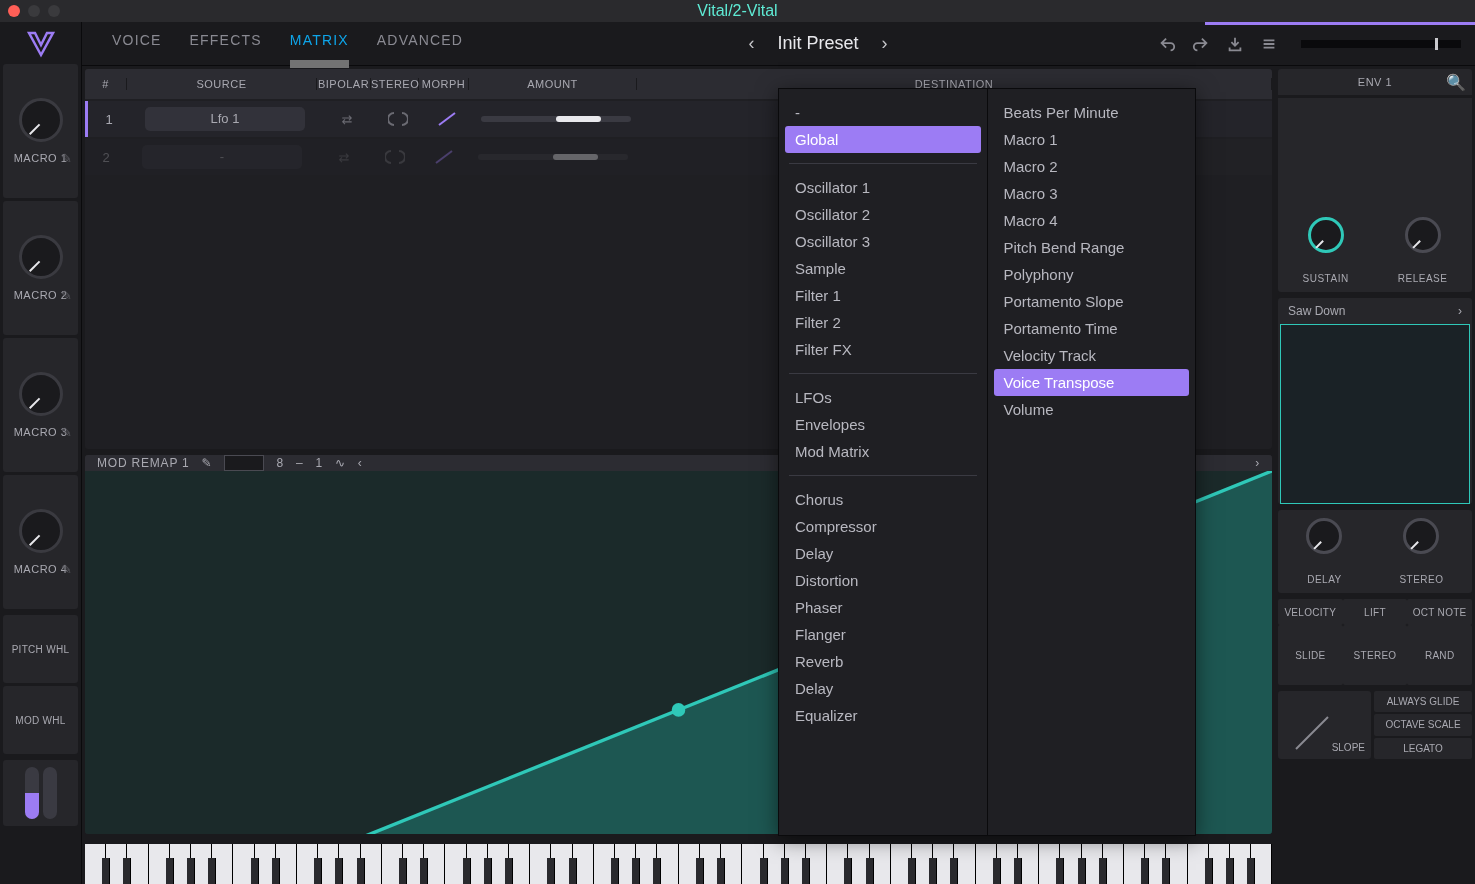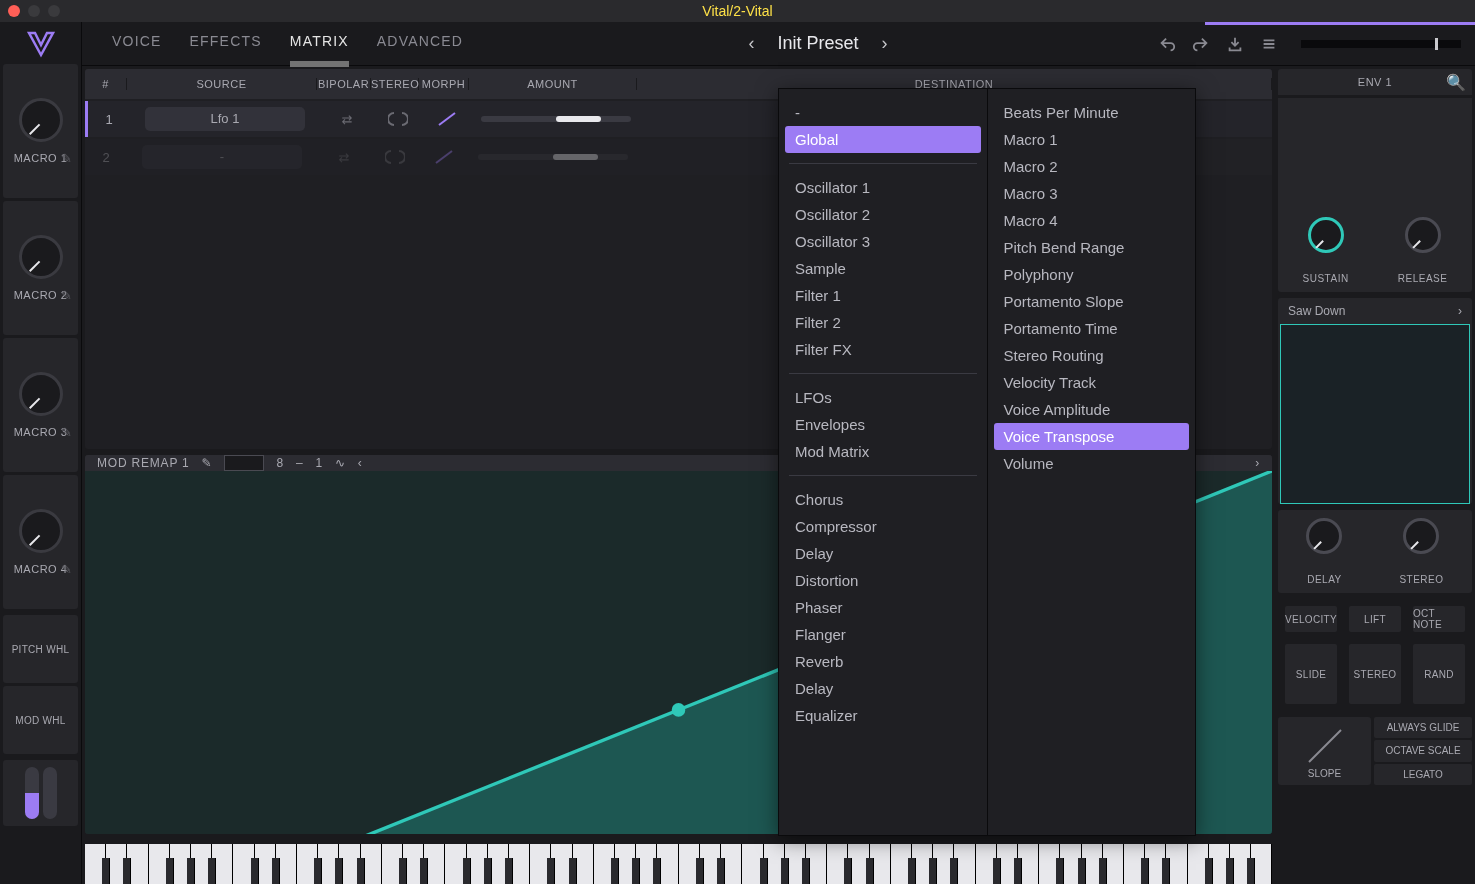--- a/index.html
+++ b/index.html
@@ -1,40 +1,40 @@
 <!DOCTYPE html>
 <html><head>
 <meta charset="utf-8">
 <style>
 *{box-sizing:border-box;margin:0;padding:0;font-family:-apple-system,BlinkMacSystemFont,"Segoe UI",Arial,sans-serif;user-select:none}
 body{background:#000;width:1475px;height:884px;overflow:hidden;color:#a9a9b1;font-size:13px}
 .titlebar{height:22px;background:#2a2a2d;display:flex;align-items:center;padding:0 8px;position:relative}
 .traffic{display:flex;gap:8px}
 .tl{width:12px;height:12px;border-radius:50%}
 .tl.r{background:#ff5f57}.tl.y{background:#3a3a3d}.tl.g{background:#3a3a3d}
-.titlebar .title{position:absolute;left:50%;transform:translateX(-50%);font-size:14px;color:#fde047}
+.titlebar .title{position:absolute;left:50%;transform:translateX(-50%);font-size:16px;color:#5eead4}
 .app{display:flex;height:862px;background:#1a1a1d}
 .leftcol{width:82px;background:#1a1a1d;display:flex;flex-direction:column;border-right:1px solid #0a0a0c}
 .logo{height:42px;display:flex;align-items:center;justify-content:center}
 .logo svg{width:32px;height:32px}
 .macro{height:134px;background:#26262a;margin:3px;border-radius:3px;display:flex;flex-direction:column;align-items:center;justify-content:center;position:relative}
 .macro:first-of-type{margin-top:0}
 .knob{width:44px;height:44px;border-radius:50%;border:3px solid #3a3a40;background:#1a1a1d;position:relative}
 .knob::after{content:'';position:absolute;width:2px;height:14px;background:#e8e8ec;left:50%;top:6px;transform-origin:50% 16px;transform:translateX(-50%) rotate(-135deg)}
 .macrolabel{margin-top:10px;font-size:11px;letter-spacing:.5px}
 .pencil{position:absolute;bottom:32px;right:6px;font-size:13px;color:#5a5a60}
 .extra{height:68px;background:#26262a;margin:3px;border-radius:3px;display:flex;align-items:center;justify-content:center;font-size:10px;letter-spacing:.3px}
 .wheels{height:66px;background:#26262a;margin:3px;border-radius:3px;display:flex;align-items:center;justify-content:center;gap:4px}
 .wheel{width:14px;height:52px;background:#3a3a42;border-radius:7px;position:relative}
 .wheel.active::after{content:'';position:absolute;inset:0;border-radius:7px;background:linear-gradient(to top,#9c7cf4 0%,#9c7cf4 50%,transparent 50%)}
 .main{flex:1;display:flex;flex-direction:column}
 .topbar{height:44px;background:#1a1a1d;display:flex;align-items:center;border-bottom:1px solid #0a0a0c}
 .tabs{display:flex;gap:28px;padding:0 30px}
 .tab{font-size:14px;letter-spacing:1.2px;color:#8a8a92;cursor:pointer;padding:12px 0}
-.tab.active{color:#e5e5e5;border-bottom:6px solid #737373}
+.tab.active{color:#0ea5e9;border-bottom:8px solid #737373}
 .preset{flex:1;display:flex;align-items:center;justify-content:center;gap:14px}
 .chev{width:24px;height:24px;display:flex;align-items:center;justify-content:center;font-size:18px;color:#c8c8cc;cursor:pointer}
 .presetname{font-size:18px;color:#e8e8ec}
 .topicons{display:flex;gap:14px;padding:0 14px;align-items:center}
 .topicon{width:20px;height:20px;color:#8a8a92;cursor:pointer;display:flex;align-items:center;justify-content:center}
 .volbar{width:160px;height:8px;background:#0a0a0c;position:relative;margin-left:8px}
 .volbar::after{content:'';position:absolute;left:84%;top:-2px;width:3px;height:12px;background:#c8c8cc}
 .purpleline{height:3px;background:#9c7cf4;width:100%}
 .matrixarea{flex:1;display:flex;flex-direction:column;background:#1f1f23;margin:3px;border-radius:3px;overflow:hidden}
 .mhead{display:flex;height:30px;background:#2c2c32;font-size:11px;letter-spacing:.5px;align-items:center}
@@ -63,25 +63,25 @@
 .envknobs{position:absolute;bottom:8px;left:0;right:0;display:flex;justify-content:space-around}
 .envk{display:flex;flex-direction:column;align-items:center;gap:20px}
 .envk .kn{width:36px;height:36px;border-radius:50%;border:3px solid #2fc8b8;background:#1a1a1d;position:relative}
 .envk .kn.grey{border-color:#4a4a52}
 .envk .kn::after{content:'';position:absolute;width:2px;height:10px;background:#e8e8ec;left:50%;top:4px;transform-origin:50% 14px;transform:translateX(-50%) rotate(-135deg)}
 .envk .lbl{font-size:10px;letter-spacing:.5px}
 .lfobox{height:206px;margin:3px;background:#26262a;border-radius:3px}
 .lfohead{height:26px;display:flex;align-items:center;padding:0 10px;justify-content:space-between;font-size:12px}
 .lfobody{height:180px;border:1px solid #2fc8b8;margin:0 2px;background:#1a2226}
 .knobrow{display:flex;justify-content:space-around;margin:3px;background:#26262a;border-radius:3px;padding:8px 0}
-.buttonsgrid{display:grid;grid-template-columns:repeat(3,1fr);gap:12px;margin:10px}
+.buttonsgrid{display:grid;grid-template-columns:repeat(3,1fr);gap:0;margin:3px}
 .gbtn{background:#26262a;height:30px;display:flex;align-items:center;justify-content:center;font-size:10px;letter-spacing:.3px;border-radius:2px}
 .gbtn.tall{height:60px}
 .slopebox{display:flex;margin:3px;gap:3px}
-.slope{flex:1;background:#26262a;border-radius:3px;display:flex;flex-direction:column;align-items:center;justify-content:flex-end;padding:6px;height:68px}
+.slope{flex:1;background:#26262a;border-radius:3px;display:flex;flex-direction:row;align-items:flex-end;justify-content:flex-end;padding:6px;height:68px}
 .slope svg{width:40px;height:40px}
 .slopebtns{width:98px;display:flex;flex-direction:column;gap:2px}
 .sbtn{flex:1;background:#26262a;border-radius:2px;display:flex;align-items:center;justify-content:center;font-size:10px}
 .kbd{height:44px;background:#1a1a1d;margin:3px 3px 0;display:flex;align-items:flex-end}
 .key{flex:1;height:40px;background:#e8e8ec;border-right:1px solid #000;position:relative}
 .key.b{background:#2a2a2e;height:26px;margin:0 -4px;z-index:2;flex:0 0 8px}
 
 .dropdown{position:absolute;left:778px;top:88px;width:418px;height:748px;background:#1f1f23;border:1px solid #0a0a0c;box-shadow:0 4px 20px rgba(0,0,0,.5);display:flex;z-index:100;font-size:15px;color:#b8b8c0}
 .ddcol{flex:1;padding:10px 6px;overflow:hidden}
 .ddcol:first-child{border-right:1px solid #0a0a0c}
@@ -471,19 +471,17 @@
  <div class="ddcol" id="ddright">
       <div class="dditem">Beats Per Minute</div>
       <div class="dditem">Macro 1</div>
       <div class="dditem">Macro 2</div>
       <div class="dditem">Macro 3</div>
       <div class="dditem">Macro 4</div>
       <div class="dditem">Pitch Bend Range</div>
       <div class="dditem">Polyphony</div>
       <div class="dditem">Portamento Slope</div>
       <div class="dditem">Portamento Time</div>
-      <div class="dditem">Stereo Routing</div>
       <div class="dditem">Velocity Track</div>
-      <div class="dditem">Voice Amplitude</div>
       <div class="dditem sel">Voice Transpose</div>
       <div class="dditem">Volume</div>
     </div>
 </div>
 
 </body></html>

